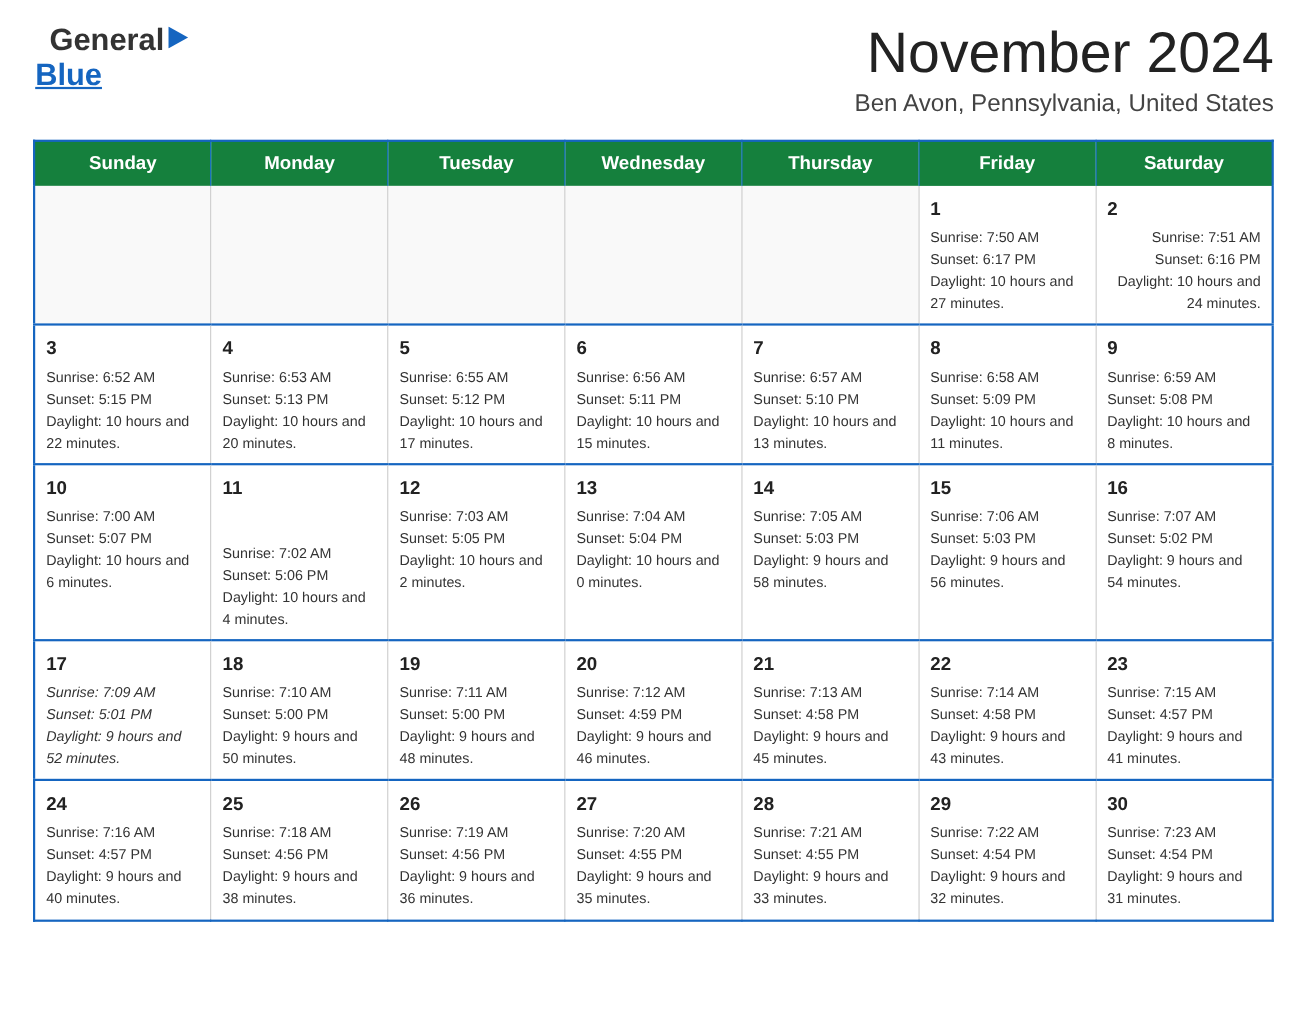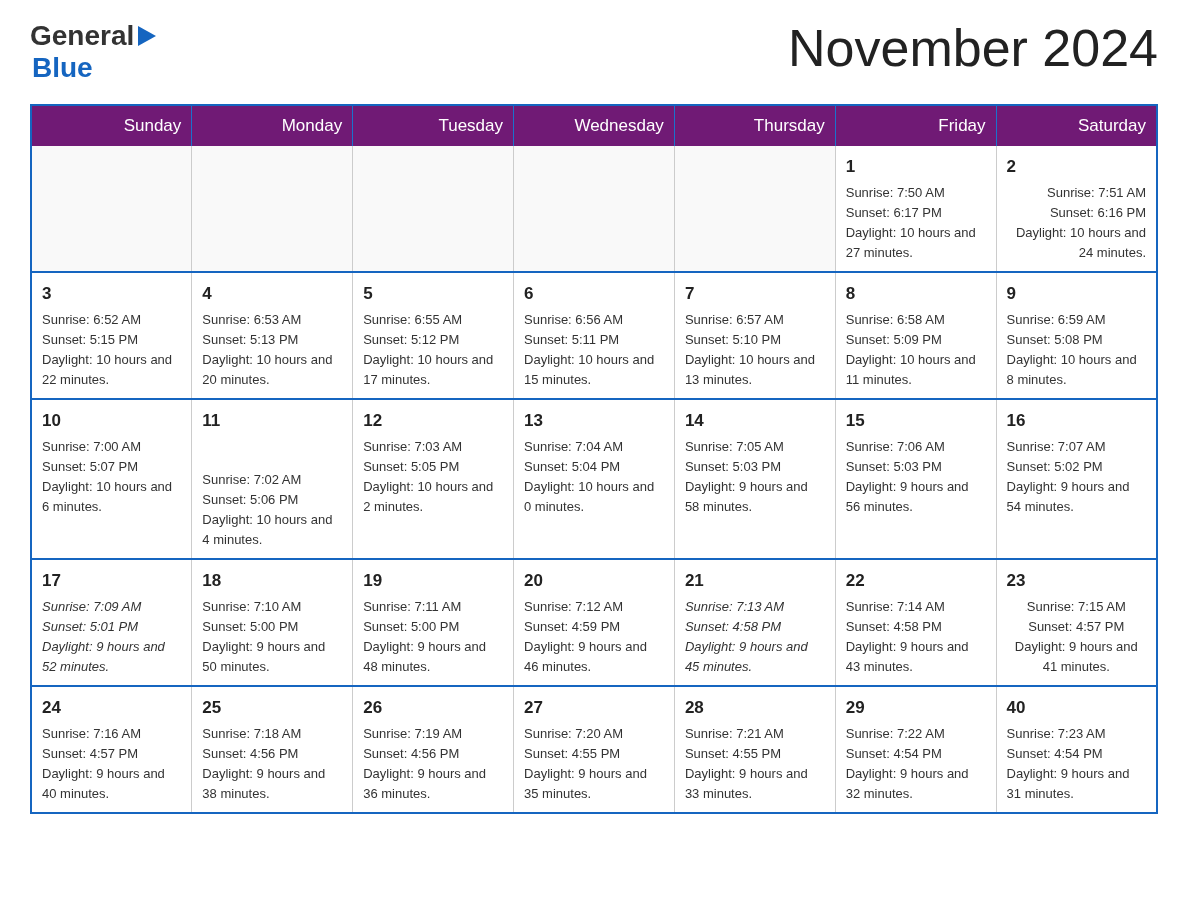--- a/index.html
+++ b/index.html
@@ -35,26 +35,26 @@
       font-size: 22px;
       color: #444;
       margin-top: 4px;
     }
     .calendar-table {
       width: 100%;
       border-collapse: collapse;
       border: 2px solid #1565c0;
     }
     .calendar-table th {
-      background: #701a75;
+      background: #15803d;
       color: #fff;
       font-size: 17px;
-      font-weight: normal;
+      font-weight: bold;
       padding: 10px 10px;
-      text-align: right;
+      text-align: center;
       border-right: 1px solid #1a72cc;
     }
     .calendar-table th:last-child {
       border-right: none;
     }
     .calendar-table td {
       vertical-align: top;
       border-right: 1px solid #ccc;
       border-bottom: 2px solid #1565c0;
       padding: 8px 10px;
@@ -80,42 +80,44 @@
     .day-info {
       font-size: 13px;
       color: #333;
       line-height: 1.55;
     }
     .empty-cell {
       background: #f9f9f9;
     }
     .logo-row {
       display: flex;
-      align-items: center;
+      align-items: flex-start;
+      margin-left: 15px;
     }
   </style>
 </head>
 <body>
 
 <div class="header-area">
   <div class="logo">
     <div class="logo-row">
       <span style="font-size:28px;font-weight:bold;color:#333;">General</span>
       <span style="display:inline-block;margin-left:4px;margin-top:4px;">
         <svg width="18" height="20" viewBox="0 0 18 20">
             <polygon points="0,0 18,10 0,20" fill="#1565c0"></polygon>
           </svg>
       </span>
     </div>
     <div>
-      <span style="font-size:28px;font-weight:bold;color:#1565c0;margin-left:2px;">Blue</span>
+      <span style="font-size:28px;font-weight:bold;color:#1565c0;margin-left:2px;text-decoration:underline;">Blue</span>
     </div>
   </div>
   <div class="title-area">
     <div class="title-month">November 2024</div>
+    <div class="title-location">Ben Avon, Pennsylvania, United States</div>
   </div>
 </div>
 
 <table class="calendar-table">
   <thead>
     <tr>
       <th>Sunday</th>
       <th>Monday</th>
       <th>Tuesday</th>
       <th>Wednesday</th>
@@ -252,33 +254,33 @@
 Daylight: 9 hours and 48 minutes.</div>
         </td>
         <td>
           <span class="day-number">20</span>
           <div class="day-info" style="white-space: pre-line;">Sunrise: 7:12 AM
 Sunset: 4:59 PM
 Daylight: 9 hours and 46 minutes.</div>
         </td>
         <td>
           <span class="day-number">21</span>
-          <div class="day-info" style="white-space: pre-line; font-style: italic;">Sunrise: 7:13 AM
+          <div class="day-info" style="white-space: pre-line;">Sunrise: 7:13 AM
 Sunset: 4:58 PM
 Daylight: 9 hours and 45 minutes.</div>
         </td>
         <td>
           <span class="day-number">22</span>
           <div class="day-info" style="white-space: pre-line;">Sunrise: 7:14 AM
 Sunset: 4:58 PM
 Daylight: 9 hours and 43 minutes.</div>
         </td>
         <td>
           <span class="day-number">23</span>
-          <div class="day-info" style="white-space: pre-line; text-align: center;">Sunrise: 7:15 AM
+          <div class="day-info" style="white-space: pre-line;">Sunrise: 7:15 AM
 Sunset: 4:57 PM
 Daylight: 9 hours and 41 minutes.</div>
         </td>
       </tr>
       <tr>
         <td>
           <span class="day-number">24</span>
           <div class="day-info" style="white-space: pre-line;">Sunrise: 7:16 AM
 Sunset: 4:57 PM
 Daylight: 9 hours and 40 minutes.</div>
@@ -307,20 +309,20 @@
 Sunset: 4:55 PM
 Daylight: 9 hours and 33 minutes.</div>
         </td>
         <td>
           <span class="day-number">29</span>
           <div class="day-info" style="white-space: pre-line;">Sunrise: 7:22 AM
 Sunset: 4:54 PM
 Daylight: 9 hours and 32 minutes.</div>
         </td>
         <td>
-          <span class="day-number">40</span>
+          <span class="day-number">30</span>
           <div class="day-info" style="white-space: pre-line;">Sunrise: 7:23 AM
 Sunset: 4:54 PM
 Daylight: 9 hours and 31 minutes.</div>
         </td>
       </tr>
     </tbody>
 </table>
 
 </body></html>

